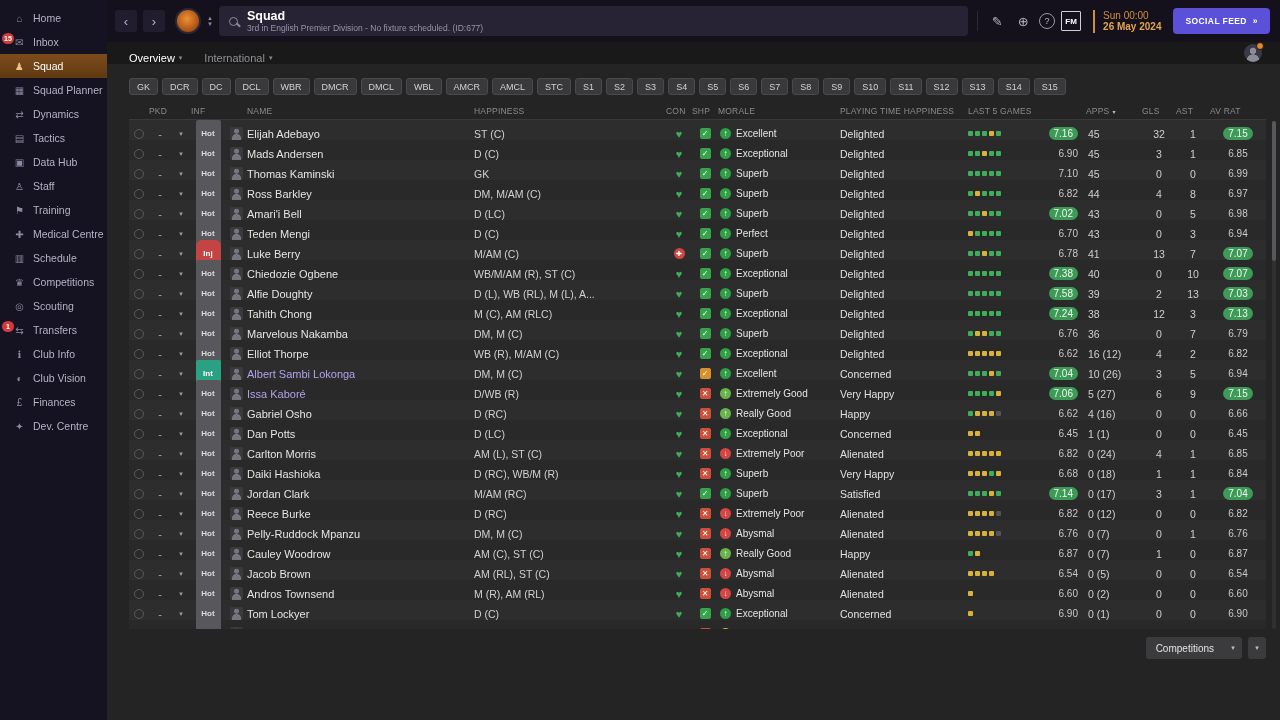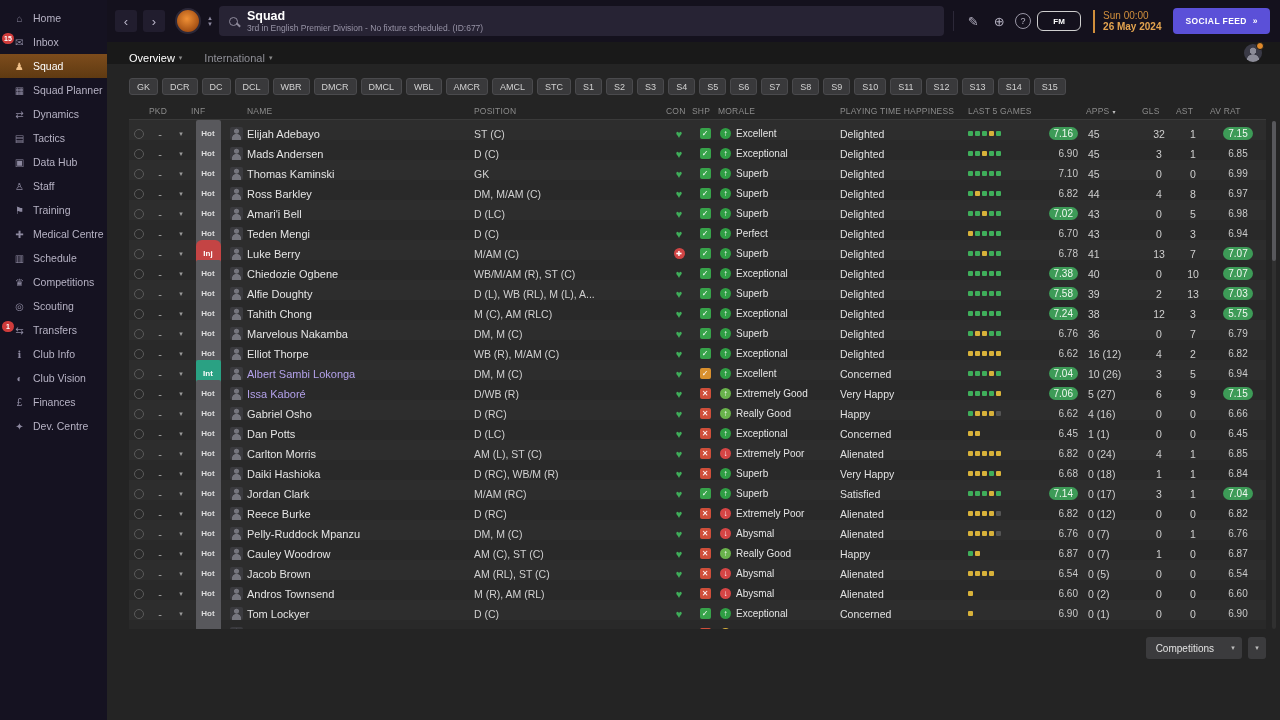--- a/index.html
+++ b/index.html
@@ -22,21 +22,21 @@
   .crest { width:26px; height:26px; border-radius:50%; background:radial-gradient(circle at 45% 40%, #f09035, #a04c12 75%); border:2px solid #2c2838; margin-left:4px; }
   .crest-carets { display:flex; flex-direction:column; font-size:6px; color:#8d89a0; line-height:6px; }
   .searchbox { flex:1; height:30px; background:#272334; border-radius:4px; display:flex; align-items:center; gap:9px; padding:0 10px; min-width:0; }
   .lens { width:9px; height:9px; border:1.5px solid #8f8b9c; border-radius:50%; position:relative; flex:0 0 9px; }
   .lens::after { content:""; position:absolute; width:5px; height:1.5px; background:#8f8b9c; transform:rotate(45deg); right:-4px; bottom:-1px; }
   .tb-title { font-size:12.5px; font-weight:bold; color:#fff; line-height:14px; }
   .tb-sub { font-size:8.5px; color:#9793a6; line-height:10px; }
   .tb-divider { width:1px; height:20px; background:#2c2838; margin:0 3px; }
   .tb-ico { color:#b5b2c2; font-size:13px; width:20px; text-align:center; }
   .q-ico { width:16px; height:16px; border:1.5px solid #9a97a6; border-radius:50%; color:#b5b2c2; font-size:9px; display:flex; align-items:center; justify-content:center; }
-  .fm-logo { width:44px; height:20px; border:1.5px solid #cfcfcf; border-radius:6px; color:#fff; font-size:8px; font-weight:bold; display:flex; align-items:center; justify-content:center;text-align:center; }
+  .fm-logo { width:20px; height:20px; border:1.5px solid #cfcfcf; border-radius:1px; color:#fff; font-size:8px; font-weight:bold; display:flex; align-items:center; justify-content:center;text-align:center; }
   .dateblock { border-left:2px solid #d08f3c; padding-left:8px; margin-left:6px; margin-right:6px; }
   .date1 { font-size:10px; color:#d08f3c; line-height:11px; }
   .date2 { font-size:10px; font-weight:bold; color:#e3a44f; line-height:12px; }
   .social-btn { height:26px; background:#5b50d8; border-radius:4px; color:#fff; font-size:8.5px; font-weight:bold; display:flex; align-items:center; gap:6px; padding:0 12px; letter-spacing:.4px; }
 
   
   .tabstrip { height:22px; background:#191919; display:flex; align-items:flex-end; padding-left:22px; gap:22px; flex:0 0 22px; position:relative; }
   .tab { font-size:11px; display:flex; align-items:center; gap:4px; }
   .tab .caret { font-size:7px; color:#8a8a8a; }
   .tab.active { color:#ffffff; }
@@ -295,21 +295,21 @@
         </div>
 
       <div class="table-wrap">
         <div class="tgrid thead">
           <span></span>
           <span>PKD</span>
           <span></span>
           <span>INF</span>
           <span></span>
           <span>NAME</span>
-          <span>POSITION</span>
+          <span>HAPPINESS</span>
           <span>CON</span>
           <span>SHP</span>
           <span>MORALE</span>
           <span>PLAYING TIME HAPPINESS</span>
           <span>LAST 5 GAMES</span>
           <span class="th-apps">
               <span>APPS</span>
               <span class="tri">▾</span>
             </span>
           <span>GLS</span>
@@ -727,21 +727,21 @@
                   <span class="sq sq-g"></span>
                   <span class="sq sq-g"></span>
                   <span class="sq sq-g"></span>
                 </span>
                 <span class="l5r pill">7.24</span>
               </span>
     <span class="cell c-apps">38</span>
     <span class="cell c-gls">12</span>
     <span class="cell c-ast">3</span>
     <span class="cell c-avr">
-                <span class="pill">5.75</span>
+                <span class="pill">7.13</span>
               </span>
   </div>
             <div class="tgrid trow">
     <span class="cell c-check">
                 <span class="row-check"></span>
               </span>
     <span class="cell c-pkd">-</span>
     <span class="cell c-caret">▾</span>
     <span class="cell c-inf">
                 <span class="badge badge-hot">Hot</span>

